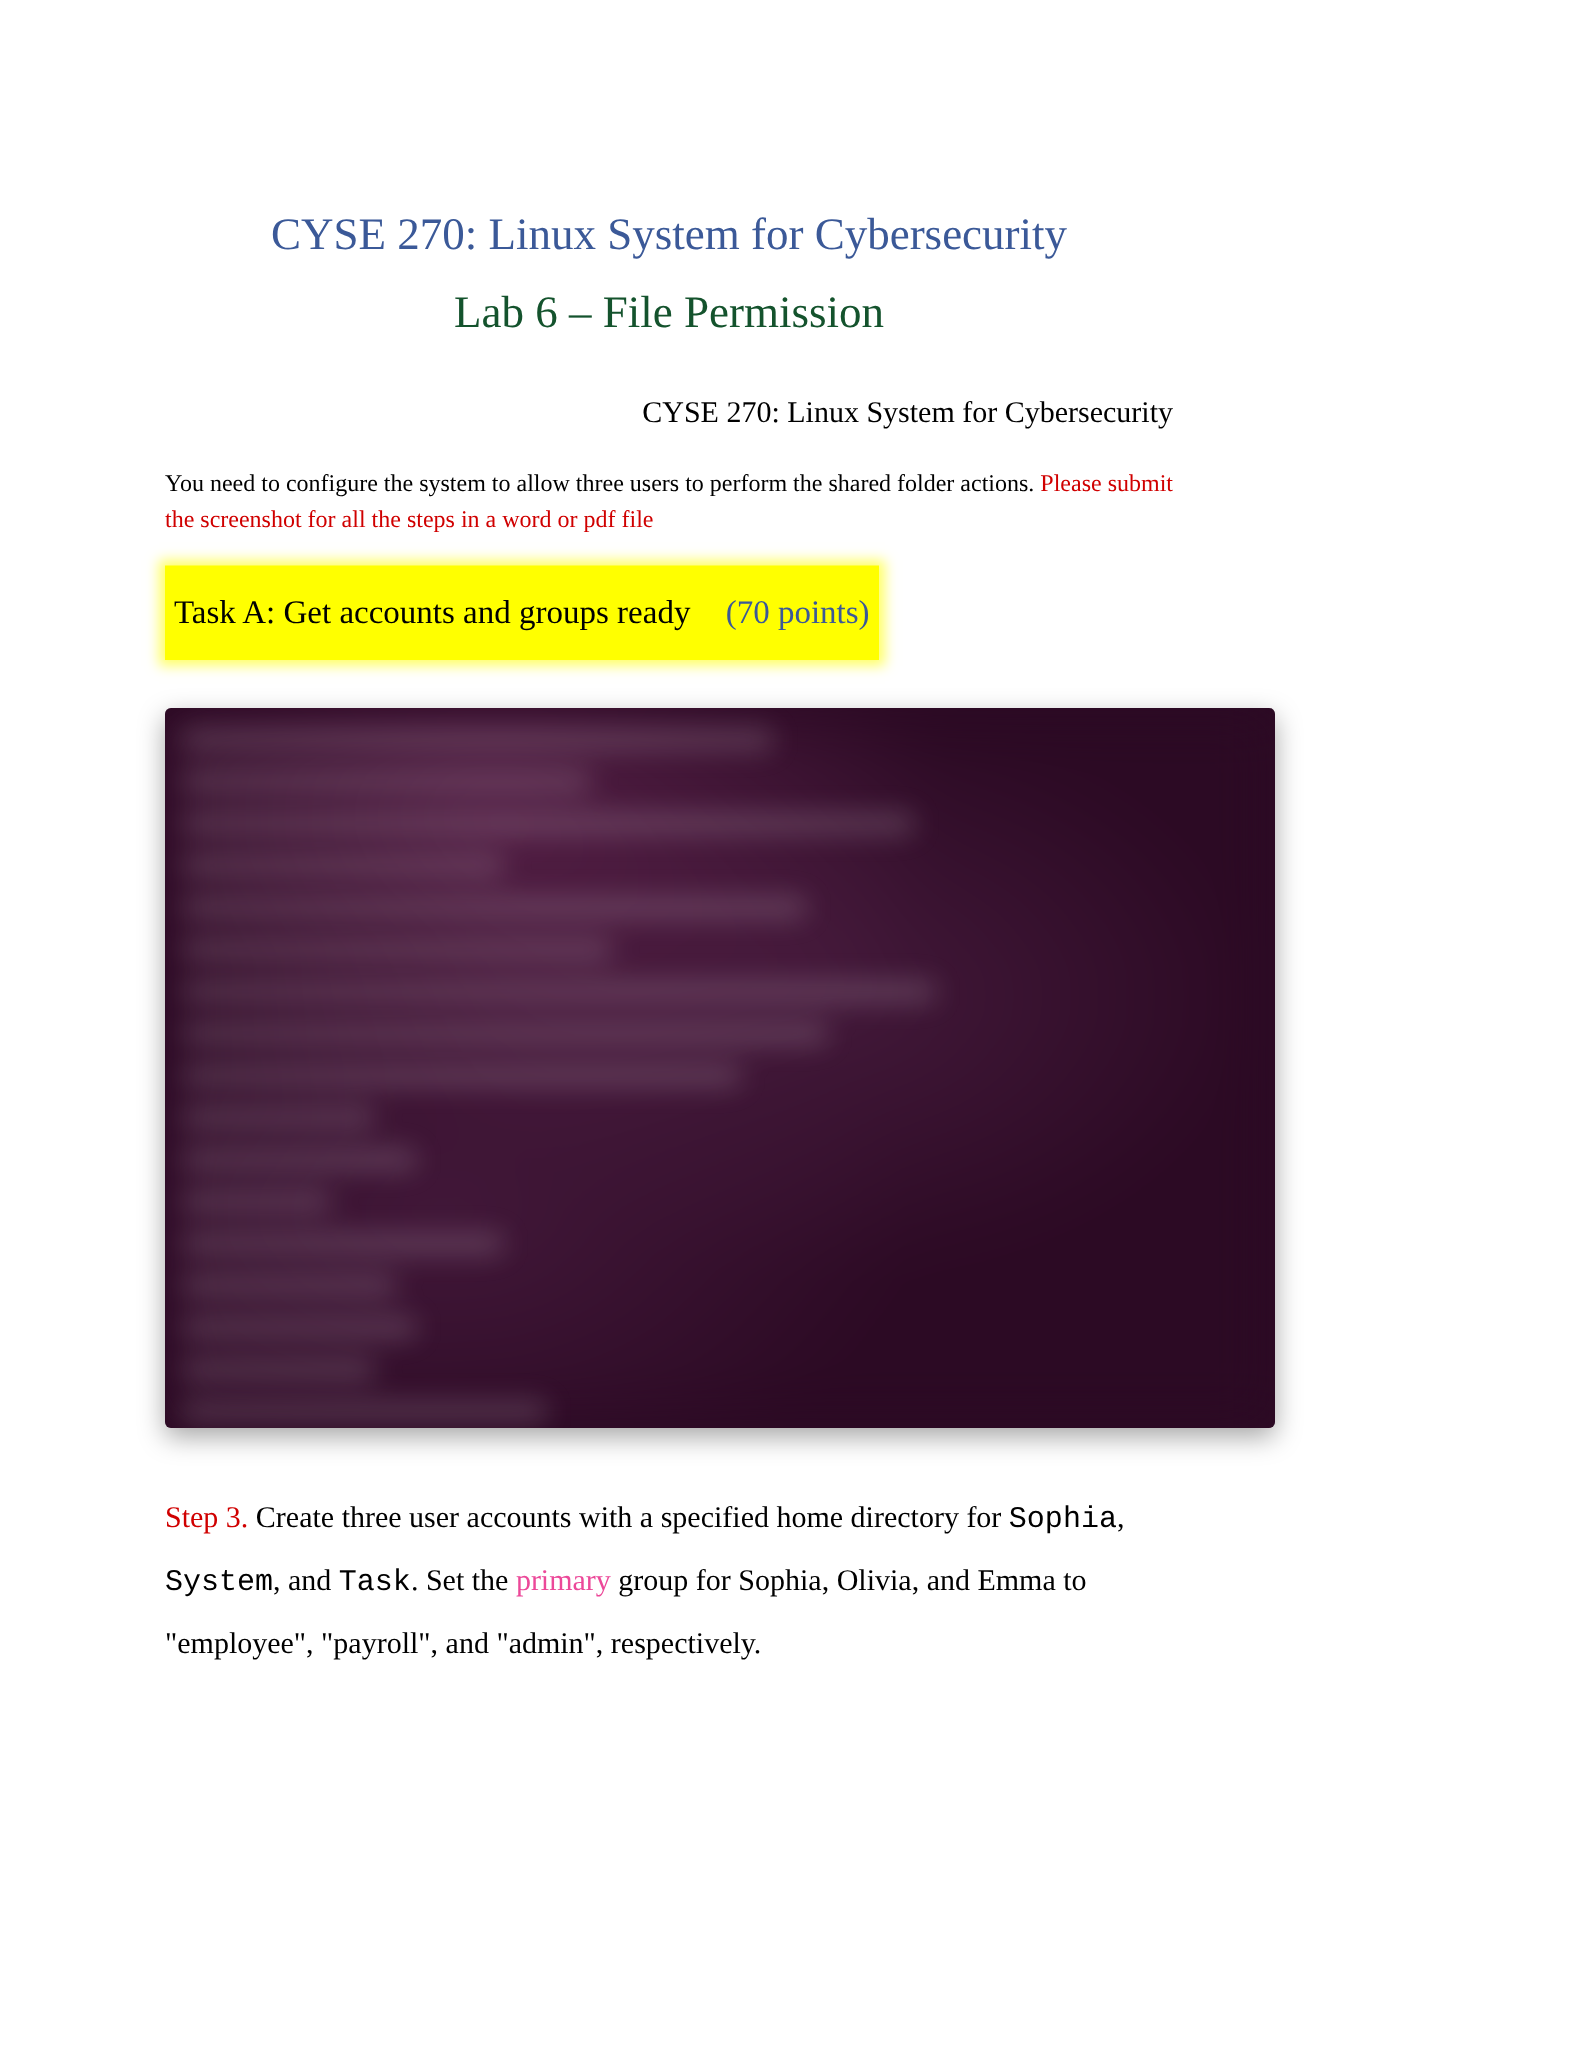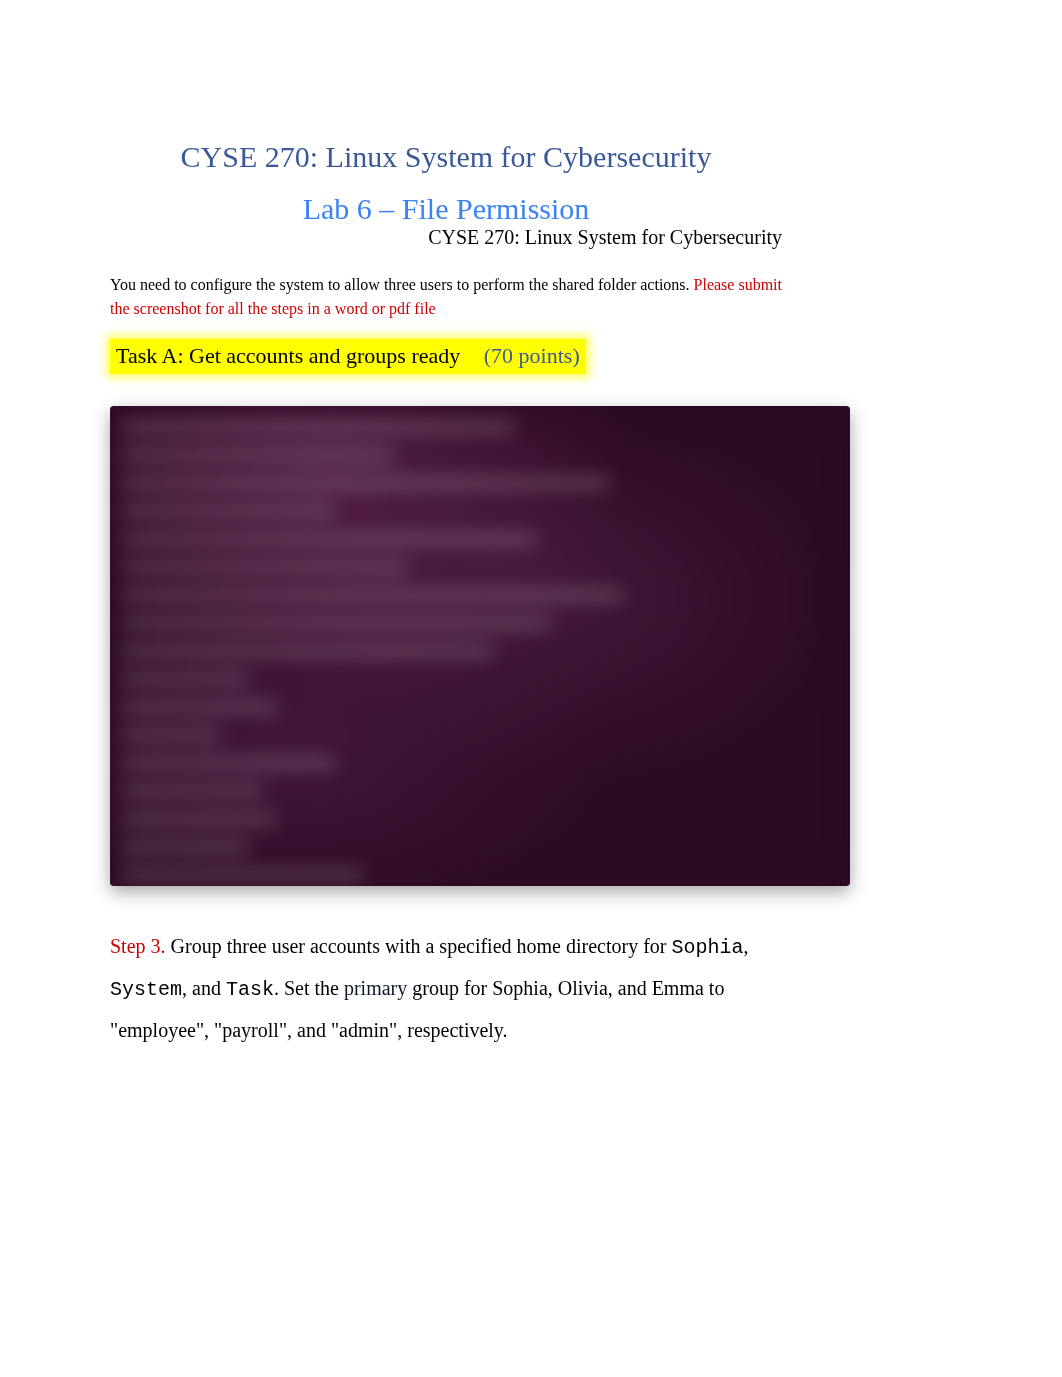--- a/index.html
+++ b/index.html
@@ -16,21 +16,22 @@
     .course-title {
       text-align: center;
       font-size: 30px;
       color: #3b5998;
       margin-bottom: 18px;
       font-weight: normal;
     }
     .lab-title {
       text-align: center;
       font-size: 30px;
-      color: #3b82f6;
+      color: #14532d;
+      margin-bottom: 38px;
       font-weight: normal;
     }
     .header-right {
       text-align: right;
       font-size: 20px;
       color: #000000;
       margin-bottom: 24px;
     }
     .intro {
       font-size: 16px;
@@ -39,21 +40,21 @@
       margin-bottom: 18px;
     }
     .intro .red {
       color: #d00000;
     }
     .task-heading {
       display: inline-block;
       font-size: 22px;
       color: #000000;
       background: #ffff00;
-      padding: 2px 6px;
+      padding: 16px 6px;
       margin-bottom: 22px;
       line-height: 1.4;
       box-shadow: 0 0 8px 4px rgba(255,255,0,0.6);
     }
     .task-heading .task-label {
       font-weight: normal;
     }
     .task-heading .points {
       color: #3b5998;
       margin-left: 18px;
@@ -96,21 +97,21 @@
       padding: 14px 10px;
       filter: blur(9px);
     }
     .tl {
       height: 14px;
       margin-bottom: 14px;
       background: rgba(220,200,215,0.22);
       border-radius: 6px;
     }
     .primary-highlight {
-      color: #0f172a;
+      color: #ec4899;
     }
   </style>
 </head>
 <body>
 
 <div class="page">
 
   <h1 class="course-title">CYSE 270: Linux System for Cybersecurity</h1>
 
   <h2 class="lab-title">Lab 6 – File Permission</h2>
@@ -148,21 +149,21 @@
       <div class="tl" style="width:30%"></div>
       <div class="tl" style="width:20%"></div>
       <div class="tl" style="width:22%"></div>
       <div class="tl" style="width:18%"></div>
       <div class="tl" style="width:34%"></div>
     </div>
   </div>
 
   <p class="step-block">
     <span class="step-label">Step 3.</span>
-    <span>Group three user accounts with a specified home directory for   </span>
+    <span>Create three user accounts with a specified home directory for   </span>
     <span class="mono">Sophia</span><span>, </span>
     <span class="mono">System</span><span>, and </span>
     <span class="mono">Task</span><span>. Set the </span>
     <span class="primary-highlight">primary</span>
     <span> group for Sophia, Olivia, and Emma to "employee", "payroll", and "admin", respectively.</span>
   </p>
 
 </div>
 
 </body></html>

